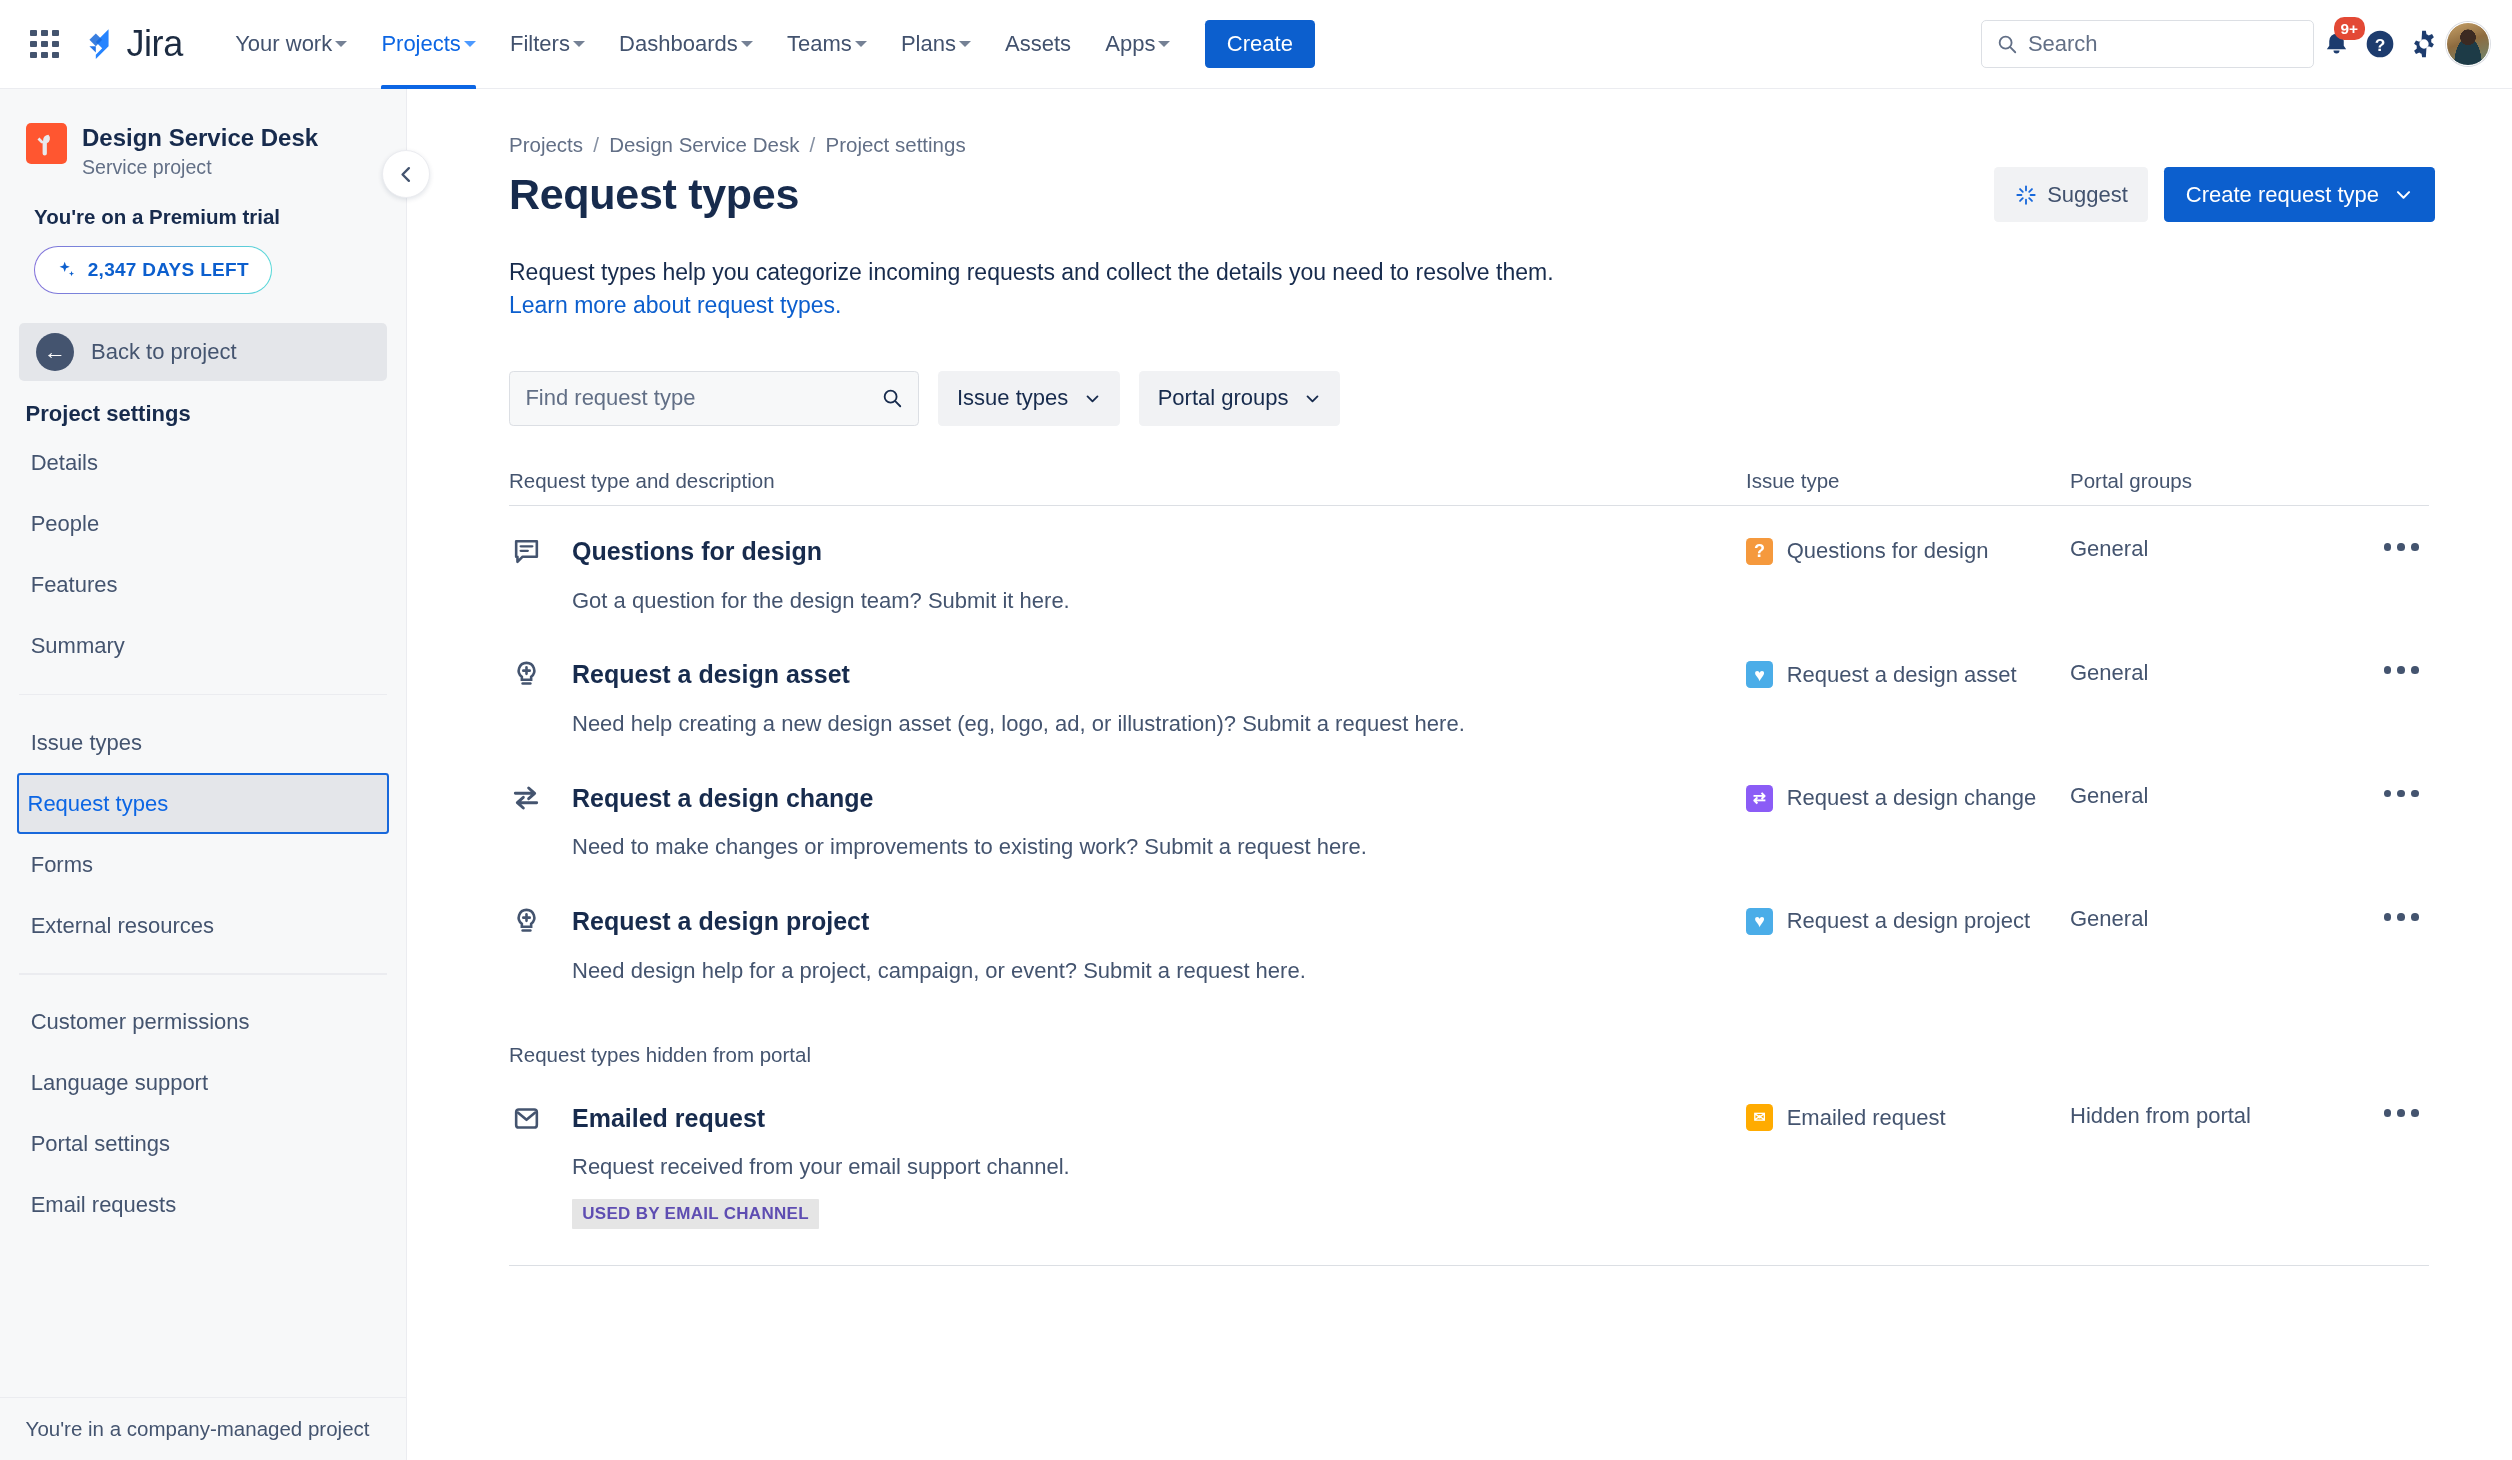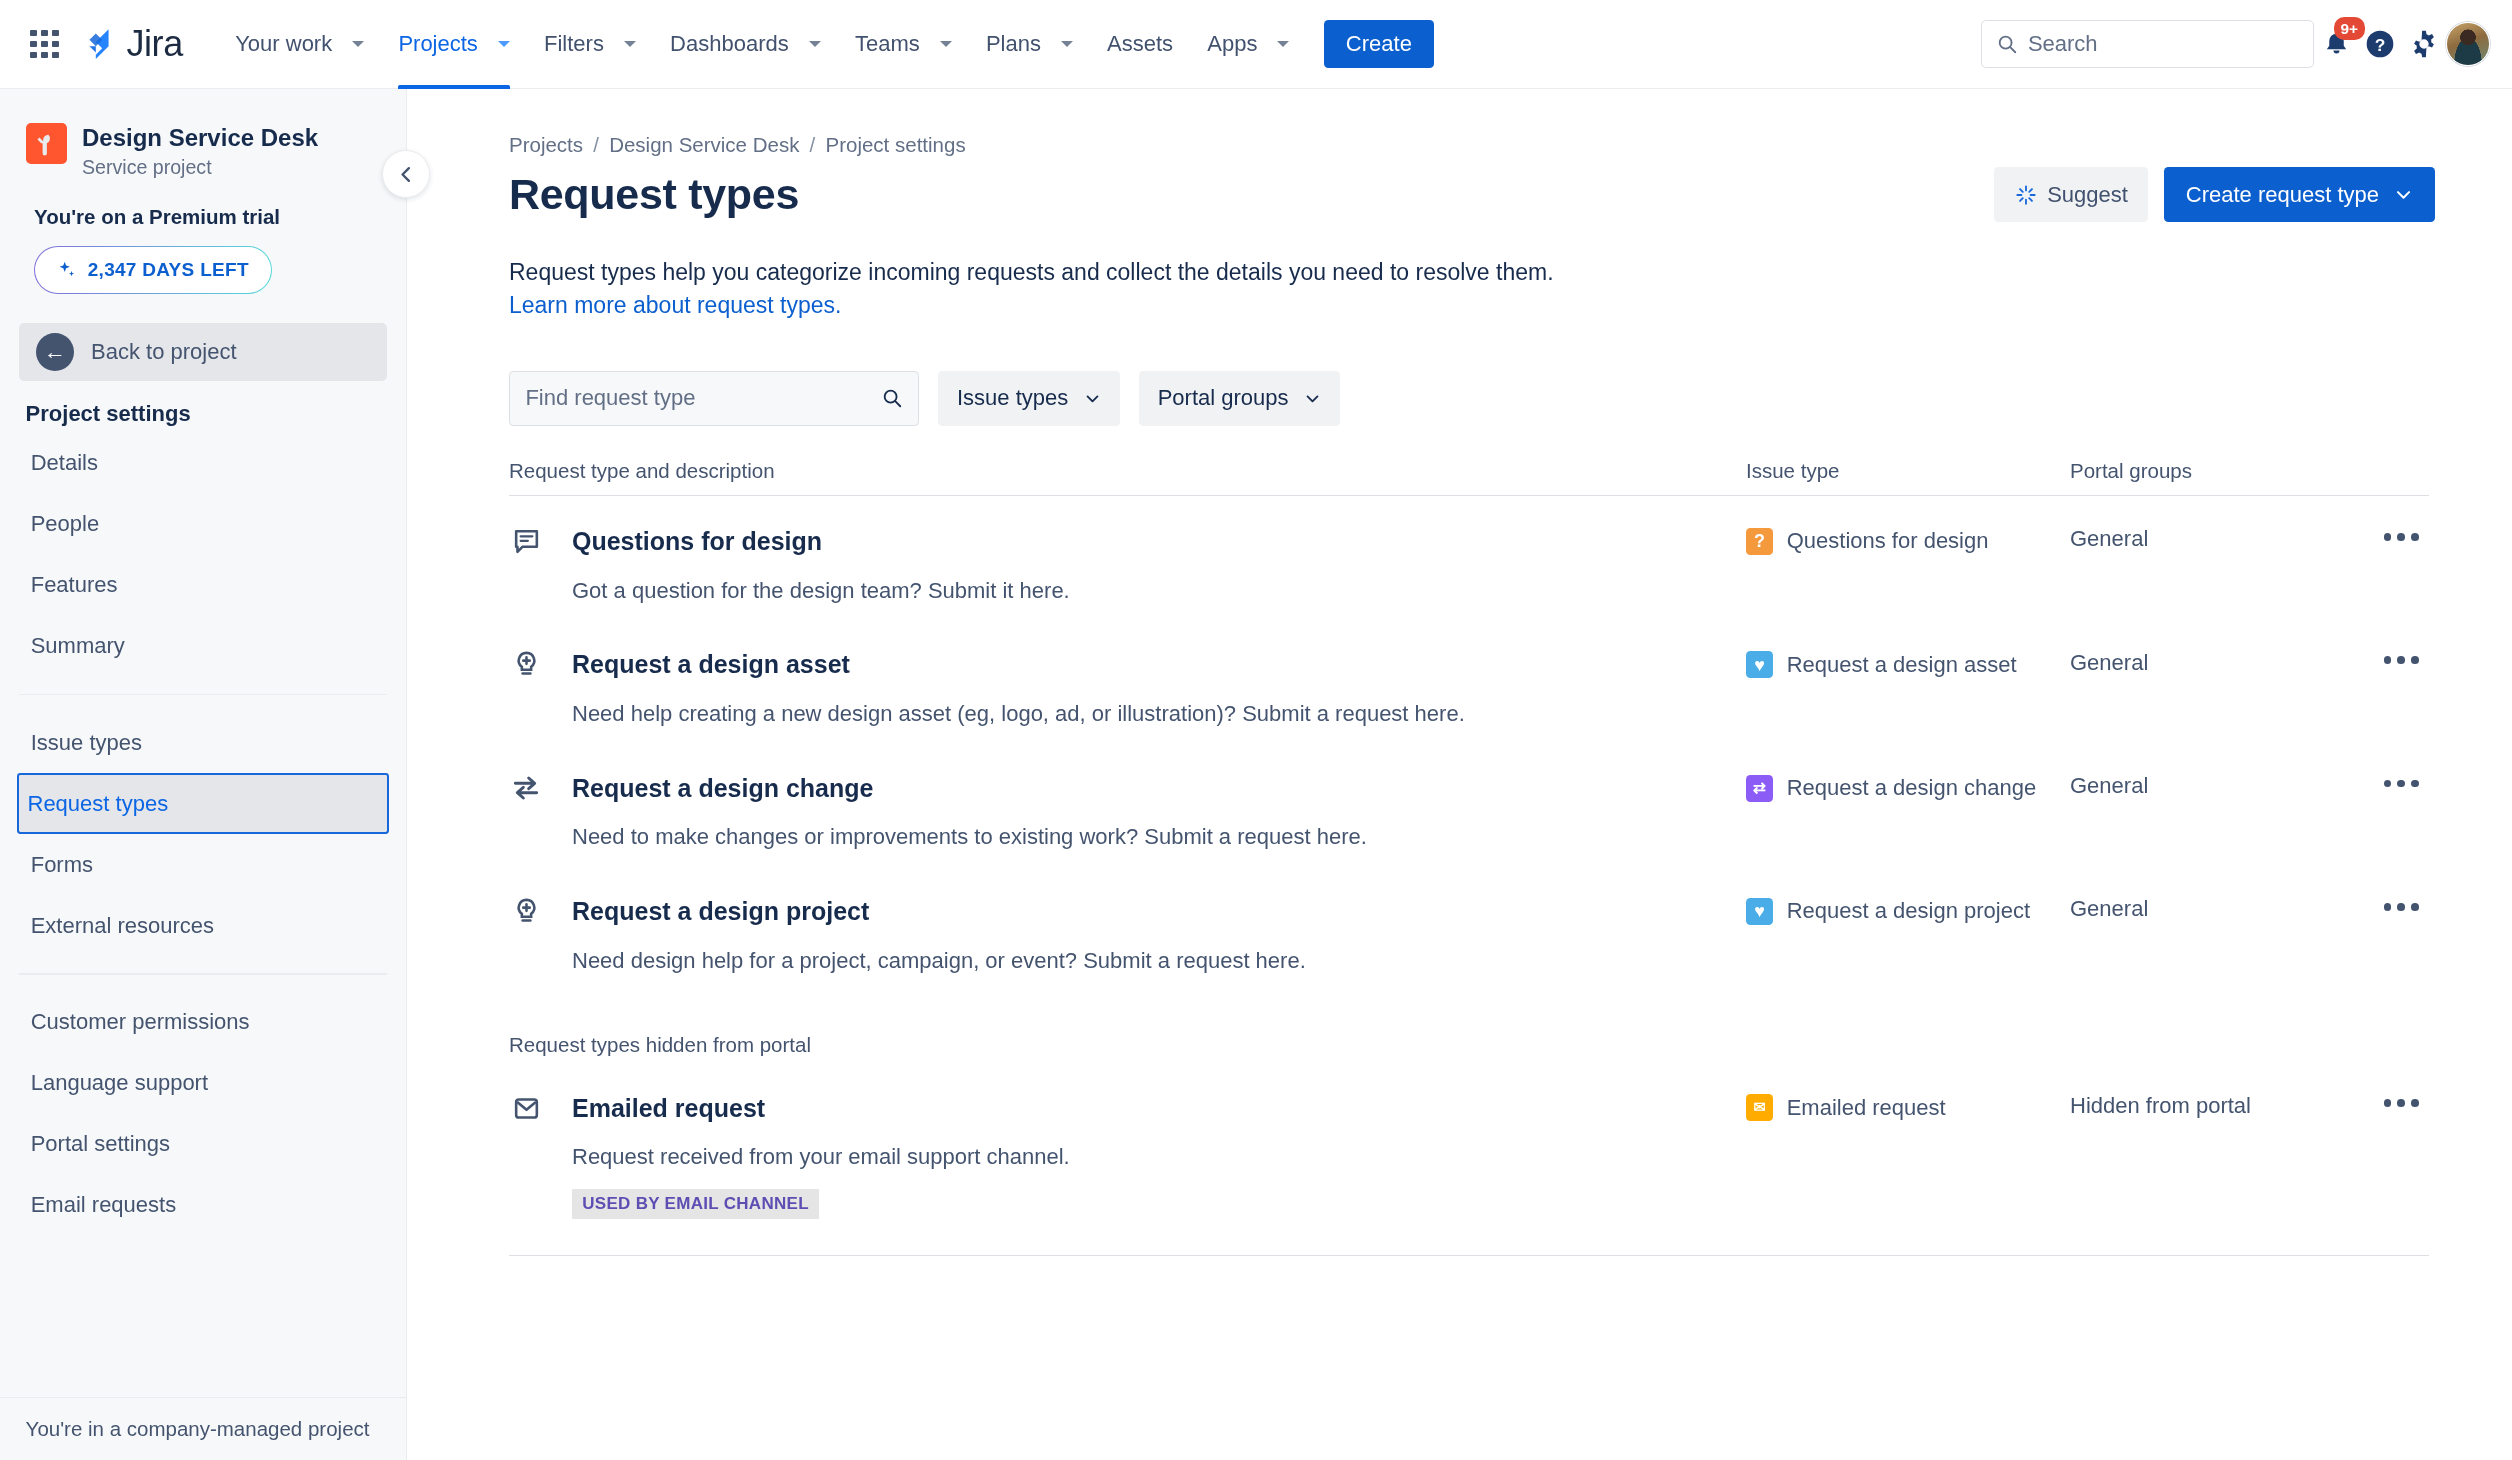--- a/index.html
+++ b/index.html
@@ -21,21 +21,21 @@
     position: relative;
   }
   .appswitch { width: 48px; height: 48px; display:flex; align-items:center; justify-content:center; border-radius:5.1px; cursor:pointer;}
   .grid9 { display: grid; grid-template-columns: repeat(3, 6.8px); grid-template-rows: repeat(3, 6.8px); gap: 4.3px; }
   .grid9 span { width: 6.8px; height: 6.8px; background: #44546F; border-radius: 0.9px; display:block;}
   .brand { display:flex; align-items:center; gap:10.2px; margin-left: 13.7px; margin-right: 37px; cursor:pointer;}
   .brand-word { font-size: 36px; font-weight: 500; color: #1c2b41; letter-spacing: -0.4px; }
 
   .navitems { display:flex; align-items:center; gap: 3.4px; height: 100%; }
   .navitem {
-    display:flex; align-items:center; gap:20px;
+    display:flex; align-items:center; gap:3px;
     padding: 0 15.4px; height: 100%;
     font-size: 22px; color: #42526E; cursor:pointer; position:relative;
   }
   .navitem.active { color: #0C66E4; font-weight: 500; }
   .navitem.active:after {
     content:''; position:absolute; left:15.4px; right:15.4px; bottom: -0.9px; height: 4.3px; background:#0C66E4; border-radius:1.7px 1.7px 0 0;
   }
   .caret { display:inline-block; width:0;height:0; border-left:6px solid transparent; border-right:6px solid transparent; border-top: 6.8px solid #758195; }
   .navitem.active .caret { border-top-color: #4C9AFF; }
 
@@ -142,21 +142,21 @@
     width: 410px; height: 55px; border:1.7px solid #DCDFE4; border-radius:4.3px; background:#F7F8F9;
     display:flex; align-items:center; padding: 0 15.4px; cursor:text;
   }
   .findbox .ph { font-size: 22px; color:#626F86; flex:1; }
   .dropbtn {
     height: 55px; padding: 0 19px; background:#F1F2F4; border:none; border-radius:4.3px;
     display:flex; align-items:center; gap: 15.4px; font-size:22px; color:#172B4D; cursor:pointer;
   }
 
   
-  .tbl { margin-top: 33px; width: 1920px; }
+  .tbl { margin-top: 43px; width: 1920px; }
   .thead {
     display:flex; align-items:flex-end; font-size:20.5px; color:#44546F; font-weight:500;
     padding-bottom: 12px; border-bottom: 1.7px solid #DCDFE4;
   }
   .c-name { width: 1237px; }
   .c-issue { width: 324px; }
   .c-portal { width: 265px; }
   .c-menu { width: 94px; text-align:right; }
 
   .trow { display:flex; padding: 29px 0 13.7px 0; align-items:flex-start; }

